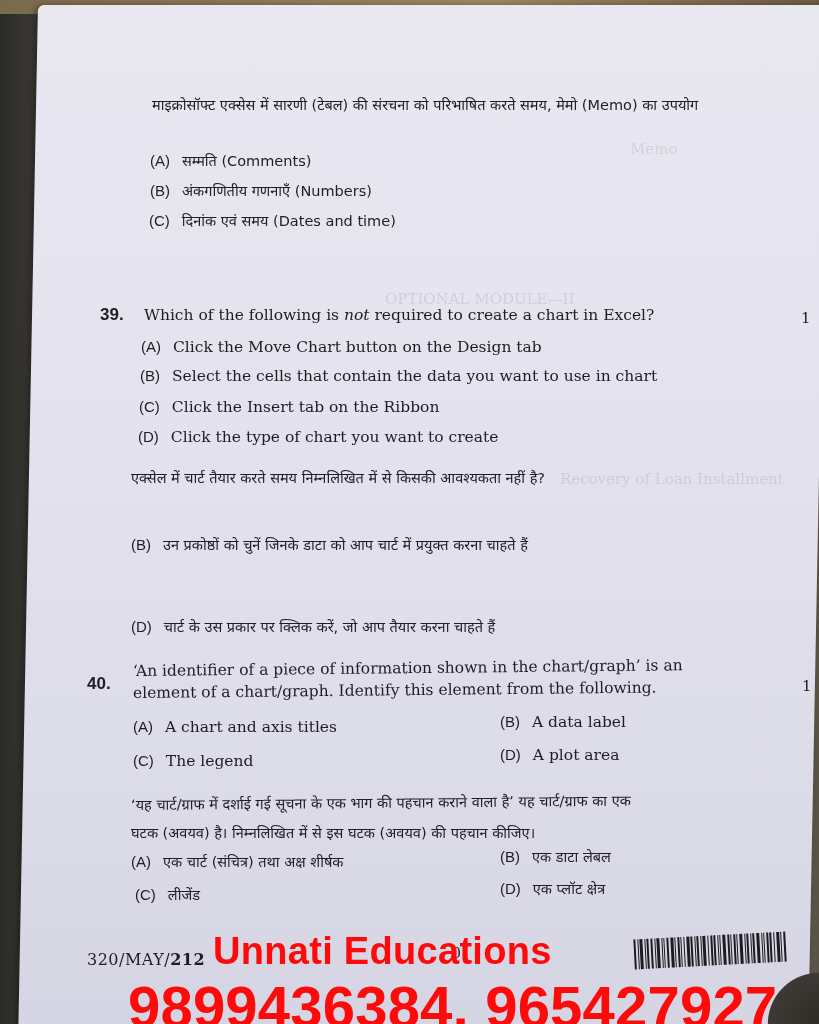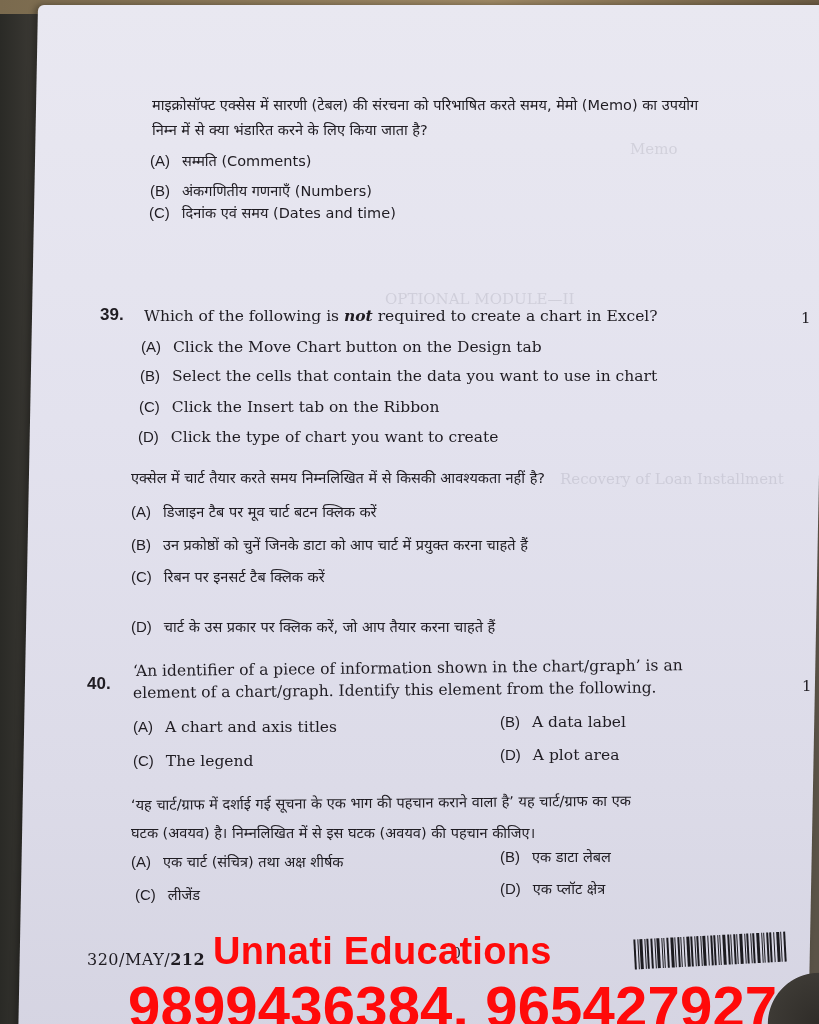--- a/index.html
+++ b/index.html
@@ -17,21 +17,21 @@
     transform: skewX(-1.1deg);
     transform-origin: top left;
     box-shadow: -3px 0 6px rgba(0,0,0,0.35);
   }
   .content { position:absolute; left:0; top:0; width:819px; height:1024px; color:#1f1c22; }
   .line { position:absolute; white-space:nowrap; font-size:15.5px; }
   .dev { font-family: "DejaVu Sans", "Liberation Sans", sans-serif; font-size:14.5px; }
   .opt-letter { font-family: "Liberation Sans", sans-serif; font-size:15px; margin-right:12px; }
   .qnum { position:absolute; font-family:"Liberation Sans", sans-serif; font-weight:bold; font-size:17px; }
   .marks { position:absolute; font-size:15px; }
-  .em { font-weight:bold; font-style:italic; }
+  .em { font-weight:normal; font-style:italic; }
   .footer-code { position:absolute; left:87px; top:950px; font-size:16px; letter-spacing:0.5px; }
   .footer-code b { font-weight:bold; }
   .barcode { position:absolute; left:634px; top:935px; width:172px; height:30px;
     transform: rotate(-3deg); display:flex; align-items:flex-end; }
   .barcode span { display:inline-block; height:100%; background:#1c1b20; margin-right:1.6px; }
   .wm1 { position:absolute; left:213px; top:930px; font-family:"Liberation Sans", sans-serif;
     font-weight:bold; font-size:38px; color:#ff0a0a; letter-spacing:0.3px; }
   .wm2 { position:absolute; left:128px; top:973px; font-family:"Liberation Sans", sans-serif;
     font-weight:bold; font-size:58px; color:#ff0a0a; letter-spacing:0.2px; }
   .ghost { position:absolute; color:rgba(60,55,70,0.12); font-size:15px; white-space:nowrap; }
@@ -44,29 +44,28 @@
 <div class="topstrip"></div>
 <div class="page"></div>
 
 <div class="content">
 
   <div class="ghost" style="left:630px;top:140px;">Memo</div>
   <div class="ghost" style="left:385px;top:290px;">OPTIONAL MODULE—II</div>
   <div class="ghost" style="left:560px;top:470px;">Recovery of Loan Installment</div>
 
   <div class="line dev" style="left:152px;top:94px;">माइक्रोसॉफ्ट एक्सेस में सारणी (टेबल) की संरचना को परिभाषित करते समय, मेमो (Memo) का उपयोग</div>
-  <div class="line dev" style="left:152px;top:119px;">निम्न में से क्या भंडारित करने के लिए किया जाता है?</div>
 
   <div class="line dev" style="left:150px;top:150px;">
     <span class="opt-letter">(A)</span><span>सम्मति (Comments)</span>
   </div>
   <div class="line dev" style="left:150px;top:180px;">
     <span class="opt-letter">(B)</span><span>अंकगणितीय गणनाएँ (Numbers)</span>
   </div>
-  <div class="line dev" style="left:149px;top:202px;text-align:right;">
+  <div class="line dev" style="left:149px;top:210px;text-align:right;">
     <span class="opt-letter">(C)</span><span>दिनांक एवं समय (Dates and time)</span>
   </div>
 
   <div class="qnum" style="left:100px;top:305px;">39.</div>
   <div class="line" style="left:144px;top:306px;">
     <span>Which of the following is </span><span class="em">not</span><span> required to create a chart in Excel?</span>
   </div>
   <div class="marks" style="left:801px;top:309px;">1</div>
 
   <div class="line" style="left:141px;top:338px;">
@@ -76,28 +75,22 @@
     <span class="opt-letter">(B)</span><span>Select the cells that contain the data you want to use in chart</span>
   </div>
   <div class="line" style="left:139px;top:398px;">
     <span class="opt-letter">(C)</span><span>Click the Insert tab on the Ribbon</span>
   </div>
   <div class="line dev" style="left:131px;top:467px;">एक्सेल में चार्ट तैयार करते समय निम्नलिखित में से किसकी आवश्यकता नहीं है?</div>
 
   <div class="line" style="left:138px;top:428px;">
     <span class="opt-letter">(D)</span><span>Click the type of chart you want to create</span>
   </div>
-  <div class="line dev" style="left:131px;top:501px;">
-    <span class="opt-letter">(A)</span><span>डिजाइन टैब पर मूव चार्ट बटन क्लिक करें</span>
-  </div>
   <div class="line dev" style="left:131px;top:534px;">
     <span class="opt-letter">(B)</span><span>उन प्रकोष्ठों को चुनें जिनके डाटा को आप चार्ट में प्रयुक्त करना चाहते हैं</span>
-  </div>
-  <div class="line dev" style="left:131px;top:566px;">
-    <span class="opt-letter">(C)</span><span>रिबन पर इनसर्ट टैब क्लिक करें</span>
   </div>
   <div class="line dev" style="left:131px;top:616px;">
     <span class="opt-letter">(D)</span><span>चार्ट के उस प्रकार पर क्लिक करें, जो आप तैयार करना चाहते हैं</span>
   </div>
 
   <div class="qnum" style="left:87px;top:674px;">40.</div>
   <div class="line" style="left:133px;top:662px;transform:rotate(-0.6deg);transform-origin:left;">‘An identifier of a piece of information shown in the chart/graph’ is an</div>
   <div class="line" style="left:133px;top:684px;transform:rotate(-0.6deg);transform-origin:left;">element of a chart/graph. Identify this element from the following.</div>
   <div class="marks" style="left:802px;top:677px;">1</div>
 

